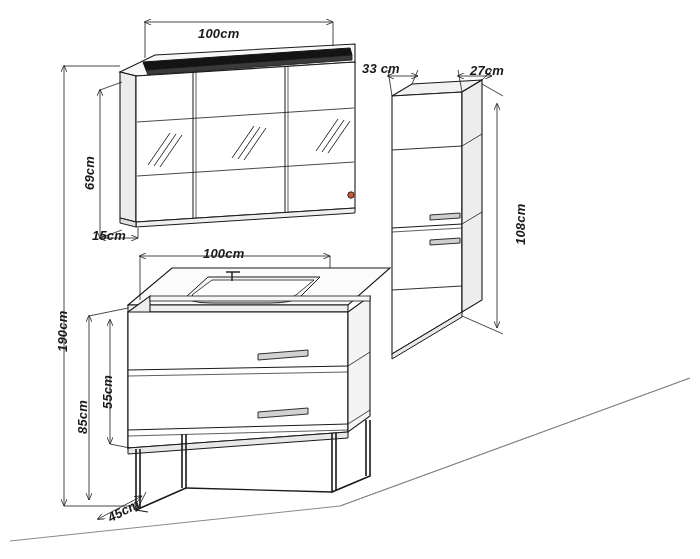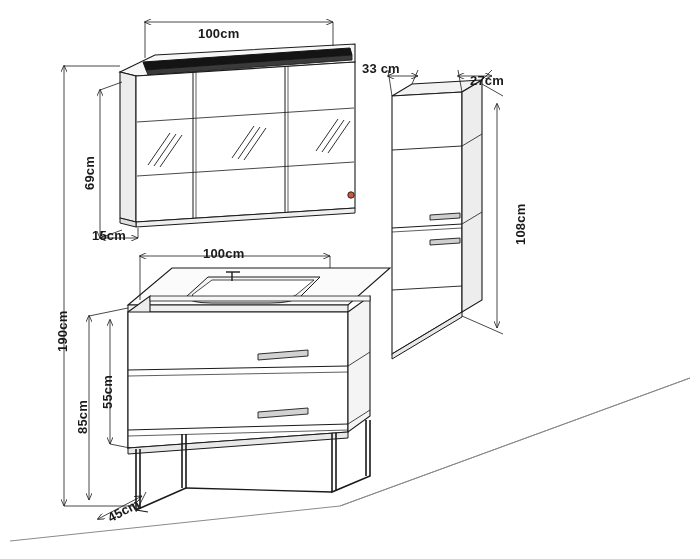--- a/index.html
+++ b/index.html
@@ -10,20 +10,21 @@
   body {
     width: 700px;
     height: 559px;
     font-family: "Liberation Sans", sans-serif;
     overflow: hidden;
   }
   #stage {
     position: relative;
     width: 700px;
     height: 559px;
+    font-style: italic;
   }
   svg.diagram {
     position: absolute;
     top: 0;
     left: 0;
     width: 700px;
     height: 559px;
   }
   .dim-label {
     position: absolute;
@@ -211,21 +212,21 @@
   </svg>
 
   <div class="dim-label" style="left:198px; top:26px;">100cm</div>
 
   <div class="dim-label rot90" style="left:82px; top:190px;">69cm</div>
 
   <div class="dim-label" style="left:92px; top:228px;">15cm</div>
 
   <div class="dim-label" style="left:362px; top:61px;">33 cm</div>
 
-  <div class="dim-label" style="left:470px; top:73px;">27cm</div>
+  <div class="dim-label" style="left:470px; top:63px;">27cm</div>
 
   <div class="dim-label rot90" style="left:513px; top:245px;">108cm</div>
 
   <div class="dim-label" style="left:203px; top:246px;">100cm</div>
 
   <div class="dim-label rot90" style="left:55px; top:352px;">190cm</div>
 
   <div class="dim-label rot90" style="left:75px; top:434px;">85cm</div>
 
   <div class="dim-label rot90" style="left:100px; top:409px;">55cm</div>

